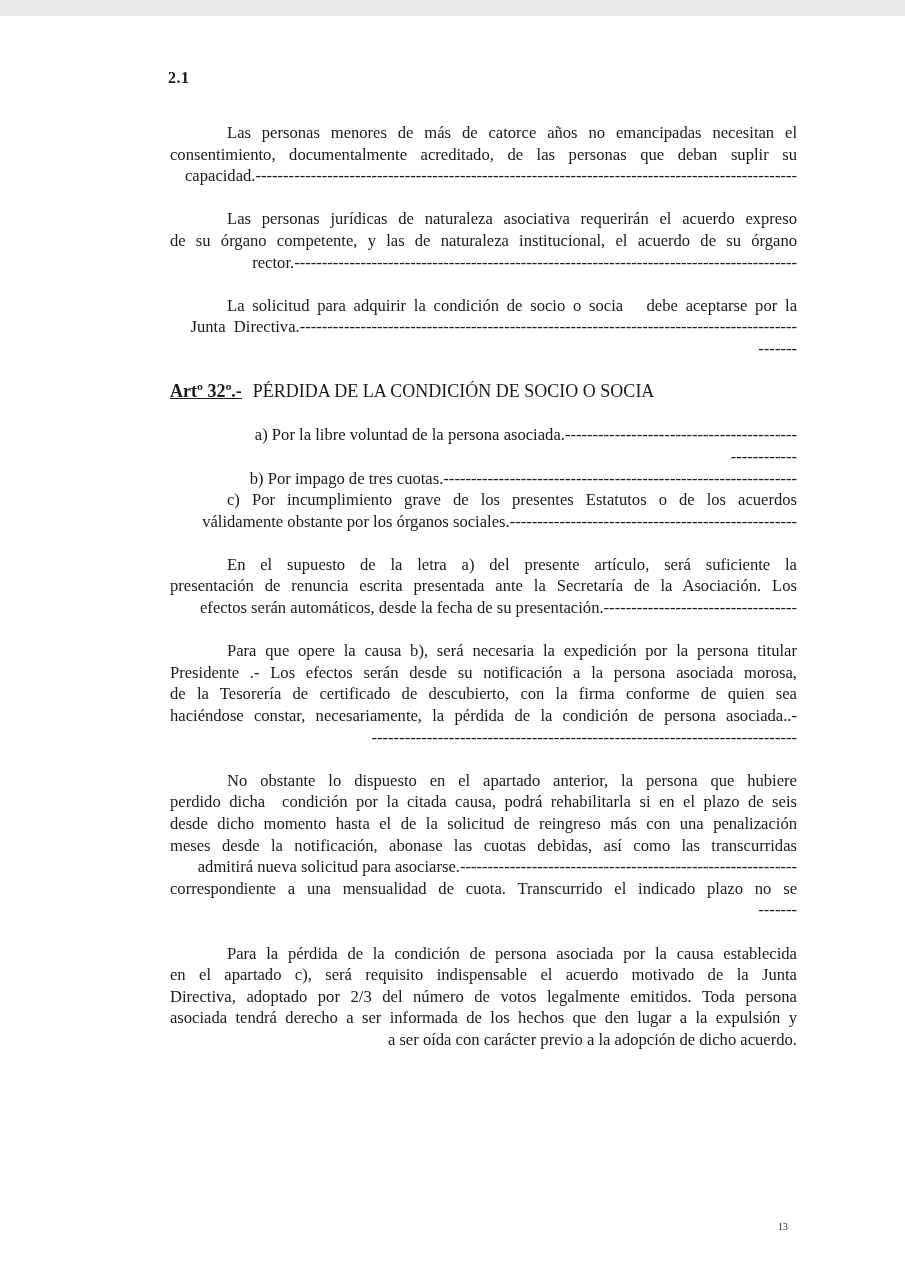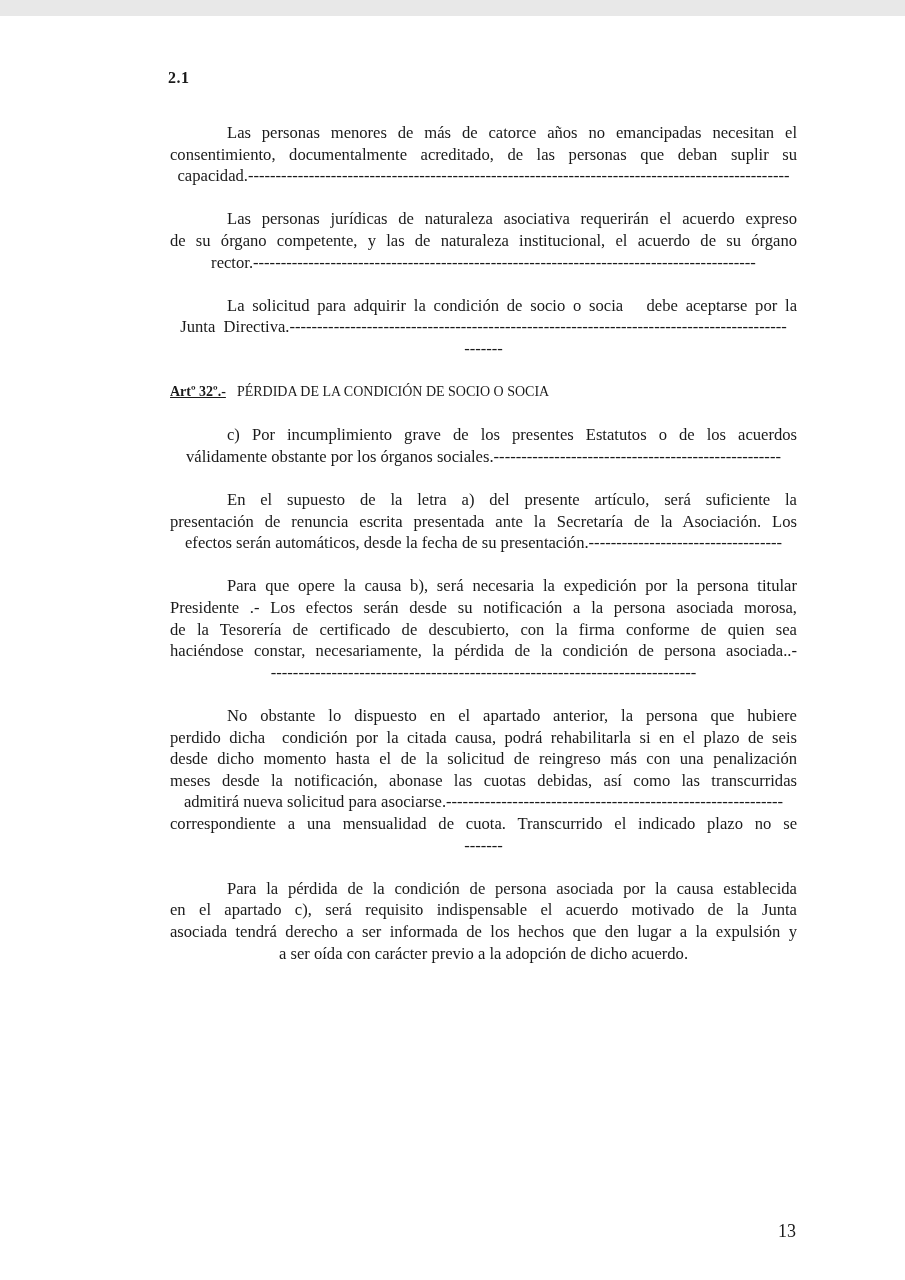--- a/index.html
+++ b/index.html
@@ -20,30 +20,30 @@
     position:absolute; left:170px; top:106px; width:627px;
   }
   .block { margin:0; }
   .block.gap { margin-bottom:21.6px; }
   .line {
     font-size:16.6px;
     line-height:21.6px;
     height:21.6px;
     white-space:pre-wrap;
     overflow:hidden;
-    text-align:center;
+    text-align:right;
   }
   .line.just { text-align:justify; text-align-last:justify; }
   .line.indent { text-indent:57px; }
-  .heading-line { font-size:14px; line-height:21.6px; height:21.6px; white-space:pre; overflow:hidden; }
+  .heading-line { font-size:18px; line-height:21.6px; height:21.6px; white-space:pre; overflow:hidden; }
   .art-label { font-weight:bold; text-decoration:underline; }
   .art-title { margin-left:11px; }
   .page-number {
     position:absolute; left:778px; top:1205px;
-    font-size:18px;
+    font-size:10px;
   }
 </style>
 </head>
 <body>
 
 <div class="page">
   <div class="doc-header">2.1</div>
 
   <div class="doc-body">
       <div class="block gap">
@@ -56,20 +56,27 @@
         <div class="line just">de su órgano competente, y las de naturaleza institucional, el acuerdo de su órgano</div>
         <div class="line">rector.-------------------------------------------------------------------------------------------</div>
       </div>
       <div class="block gap">
         <div class="line just indent">La solicitud para adquirir la condición de socio o socia   debe aceptarse por la</div>
         <div class="line">Junta  Directiva.------------------------------------------------------------------------------------------</div>
         <div class="line">-------</div>
       </div>
       <div class="block gap">
         <div class="heading-line"><span class="art-label">Artº 32º.-</span><span class="art-title">PÉRDIDA DE LA CONDICIÓN DE SOCIO O SOCIA</span></div>
+      </div>
+      <div class="block">
+        <div class="line indent">a) Por la libre voluntad de la persona asociada.------------------------------------------</div>
+        <div class="line">------------</div>
+      </div>
+      <div class="block">
+        <div class="line indent">b) Por impago de tres cuotas.----------------------------------------------------------------</div>
       </div>
       <div class="block gap">
         <div class="line just indent">c) Por incumplimiento grave de los presentes Estatutos o de los acuerdos</div>
         <div class="line">válidamente obstante por los órganos sociales.----------------------------------------------------</div>
       </div>
       <div class="block gap">
         <div class="line just indent">En el supuesto de la letra a) del presente artículo, será suficiente la</div>
         <div class="line just">presentación de renuncia escrita presentada ante la Secretaría de la Asociación. Los</div>
         <div class="line">efectos serán automáticos, desde la fecha de su presentación.-----------------------------------</div>
       </div>
@@ -85,19 +92,20 @@
         <div class="line just">perdido dicha  condición por la citada causa, podrá rehabilitarla si en el plazo de seis</div>
         <div class="line just">desde dicho momento hasta el de la solicitud de reingreso más con una penalización</div>
         <div class="line just">meses desde la notificación, abonase las cuotas debidas, así como las transcurridas</div>
         <div class="line">admitirá nueva solicitud para asociarse.-------------------------------------------------------------</div>
         <div class="line just">correspondiente a una mensualidad de cuota. Transcurrido el indicado plazo no se</div>
         <div class="line">-------</div>
       </div>
       <div class="block">
         <div class="line just indent">Para la pérdida de la condición de persona asociada por la causa establecida</div>
         <div class="line just">en el apartado c), será requisito indispensable el acuerdo motivado de la Junta</div>
+        <div class="line just">Directiva, adoptado por 2/3 del número de votos legalmente emitidos. Toda persona</div>
         <div class="line just">asociada tendrá derecho a ser informada de los hechos que den lugar a la expulsión y</div>
         <div class="line">a ser oída con carácter previo a la adopción de dicho acuerdo.</div>
       </div>
     </div>
 
   <div class="page-number">13</div>
 </div>
 
 </body></html>

